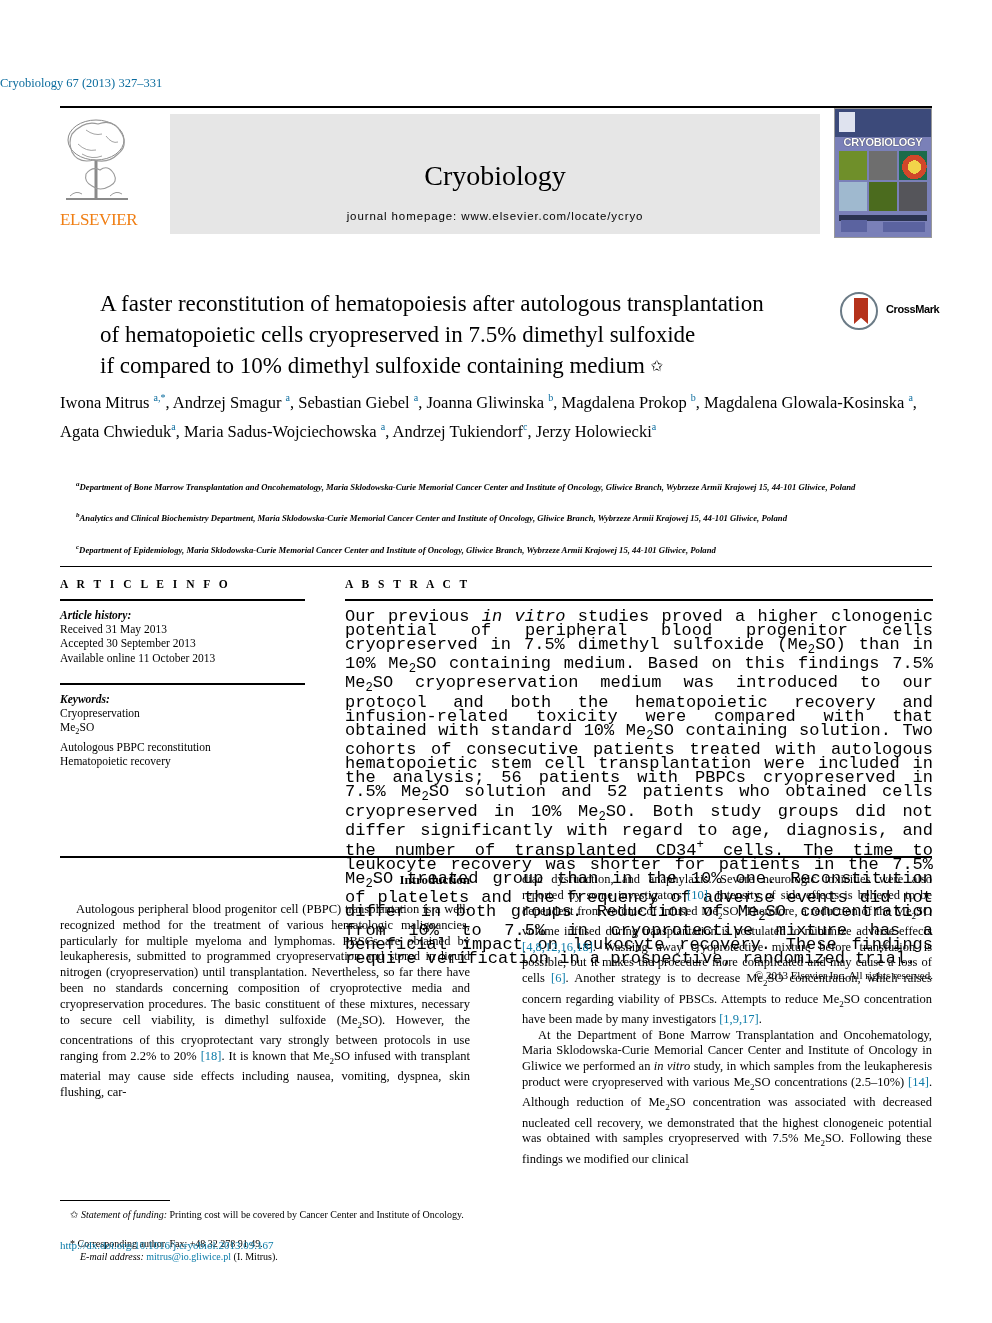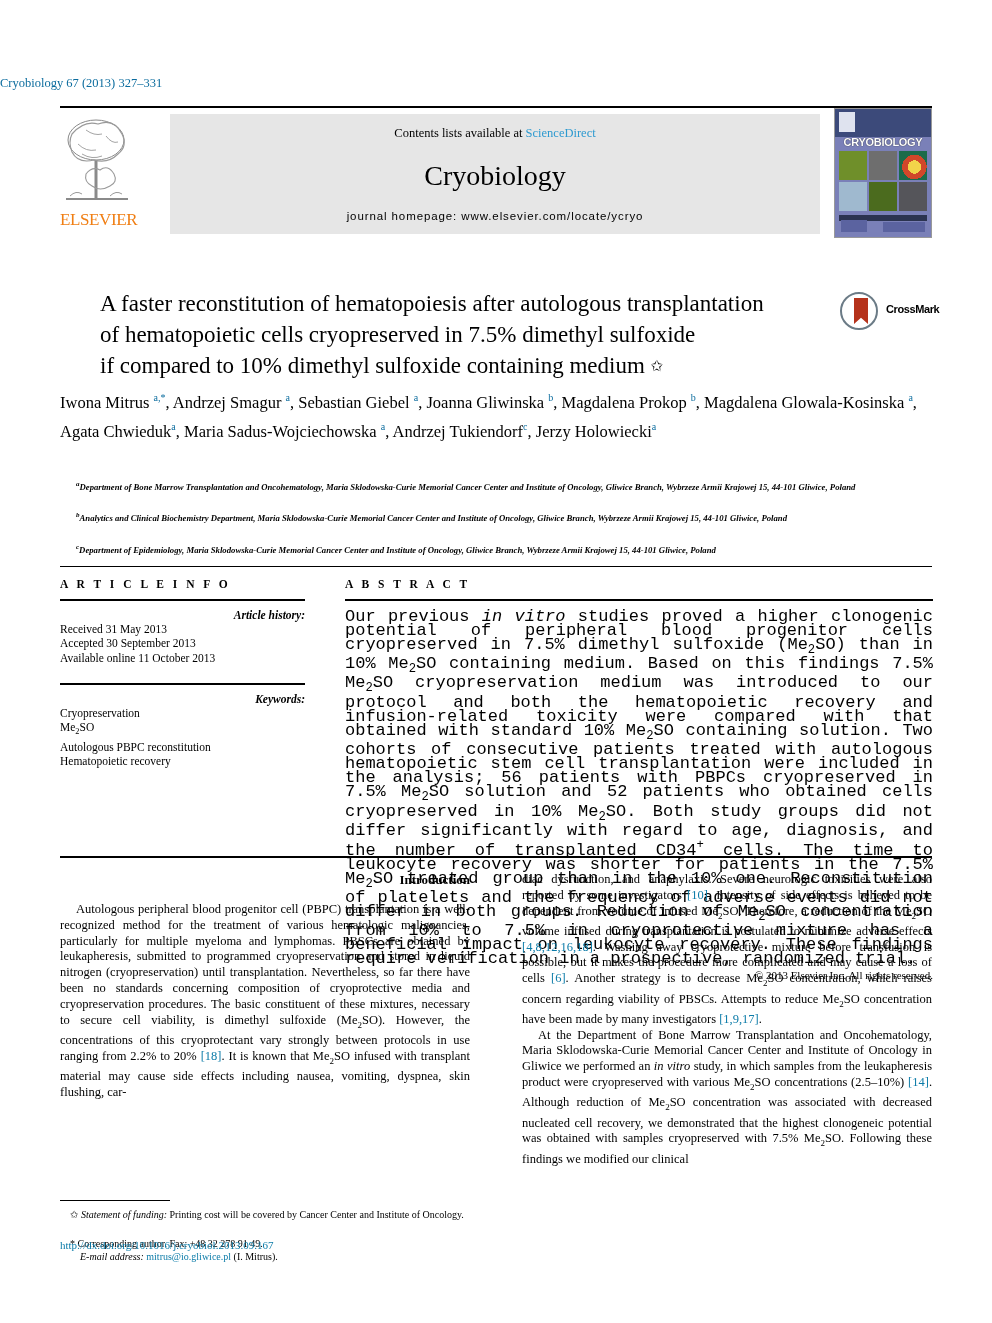--- a/index.html
+++ b/index.html
@@ -60,21 +60,21 @@
   .affil sup{font-size:7px;}
   .affil p{margin:16px;font-style:italic;}
 
   
   .sec-rule{position:absolute;left:60px;width:872px;height:1px;background:#000;}
   .colhead{font-size:11.5px;letter-spacing:3px;font-weight:bold;
            font-family:"Liberation Serif",serif;}
   .infocol{position:absolute;left:60px;top:578px;width:245px;}
   .info-rule{width:245px;height:1.6px;background:#000;margin:9px 0 8px 0;}
   .info-rule2{width:245px;height:1.6px;background:#000;margin:18px 0 8px 0;}
-  .info-lbl{font-style:italic;font-weight:bold;font-size:11.5px;margin-bottom:1px;text-align:right;}
+  .info-lbl{font-style:italic;font-weight:bold;font-size:11.5px;margin-bottom:1px;}
   .info-line{font-size:11.5px;line-height:14.5px;}
   .abscol{position:absolute;left:345px;top:578px;width:588px;}
   .abs-rule{width:588px;height:1.6px;background:#000;margin:9px 0 9px 0;}
   .abstract{font-size:17px;line-height:14px;text-align:justify;
             font-family:Liberation Mono, monospace;}
   .copyline{text-align:right;margin-top:3px;font-size:11px;}
 
   
   .body-rule{position:absolute;left:60px;top:856px;width:872px;height:1.6px;background:#000;}
   .colL{position:absolute;left:60px;top:872px;width:410px;}
@@ -112,23 +112,20 @@
           <path d="M16 30 q8 8 18 6 M24 16 q8 6 16 4 M44 22 q6 8 12 6 M20 40 q10 6 20 2" stroke="#9a9a9a" stroke-width="0.9" fill="none"></path>
           <path d="M24 60 q6 -8 14 -4 q8 -6 14 4 q4 8 -4 12 q-10 6 -18 0 q-8 -4 -6 -12z" fill="none" stroke="#9a9a9a" stroke-width="1.1"></path>
           <rect x="4" y="84" width="62" height="2" fill="#8a8a8a"></rect>
           <path d="M8 82 q6 -6 12 -2 M48 82 q6 -6 12 -2" stroke="#9a9a9a" stroke-width="1" fill="none"></path>
         </g>
       </svg>
       <div class="els-word">ELSEVIER</div>
     </div>
 
     <div class="greybox">
-      <div class="gb-contents">
-        <span>Contents lists available at </span><span class="sd">ScienceDirect</span>
-      </div>
       <div class="gb-title">Cryobiology</div>
       <div class="gb-home">journal homepage: www.elsevier.com/locate/ycryo</div>
     </div>
 
     <div class="cover">
       <div class="cv-top">
         <div class="cv-els"></div>
       </div>
       <div class="cv-name">CRYOBIOLOGY</div>
       <div class="cv-grid">

